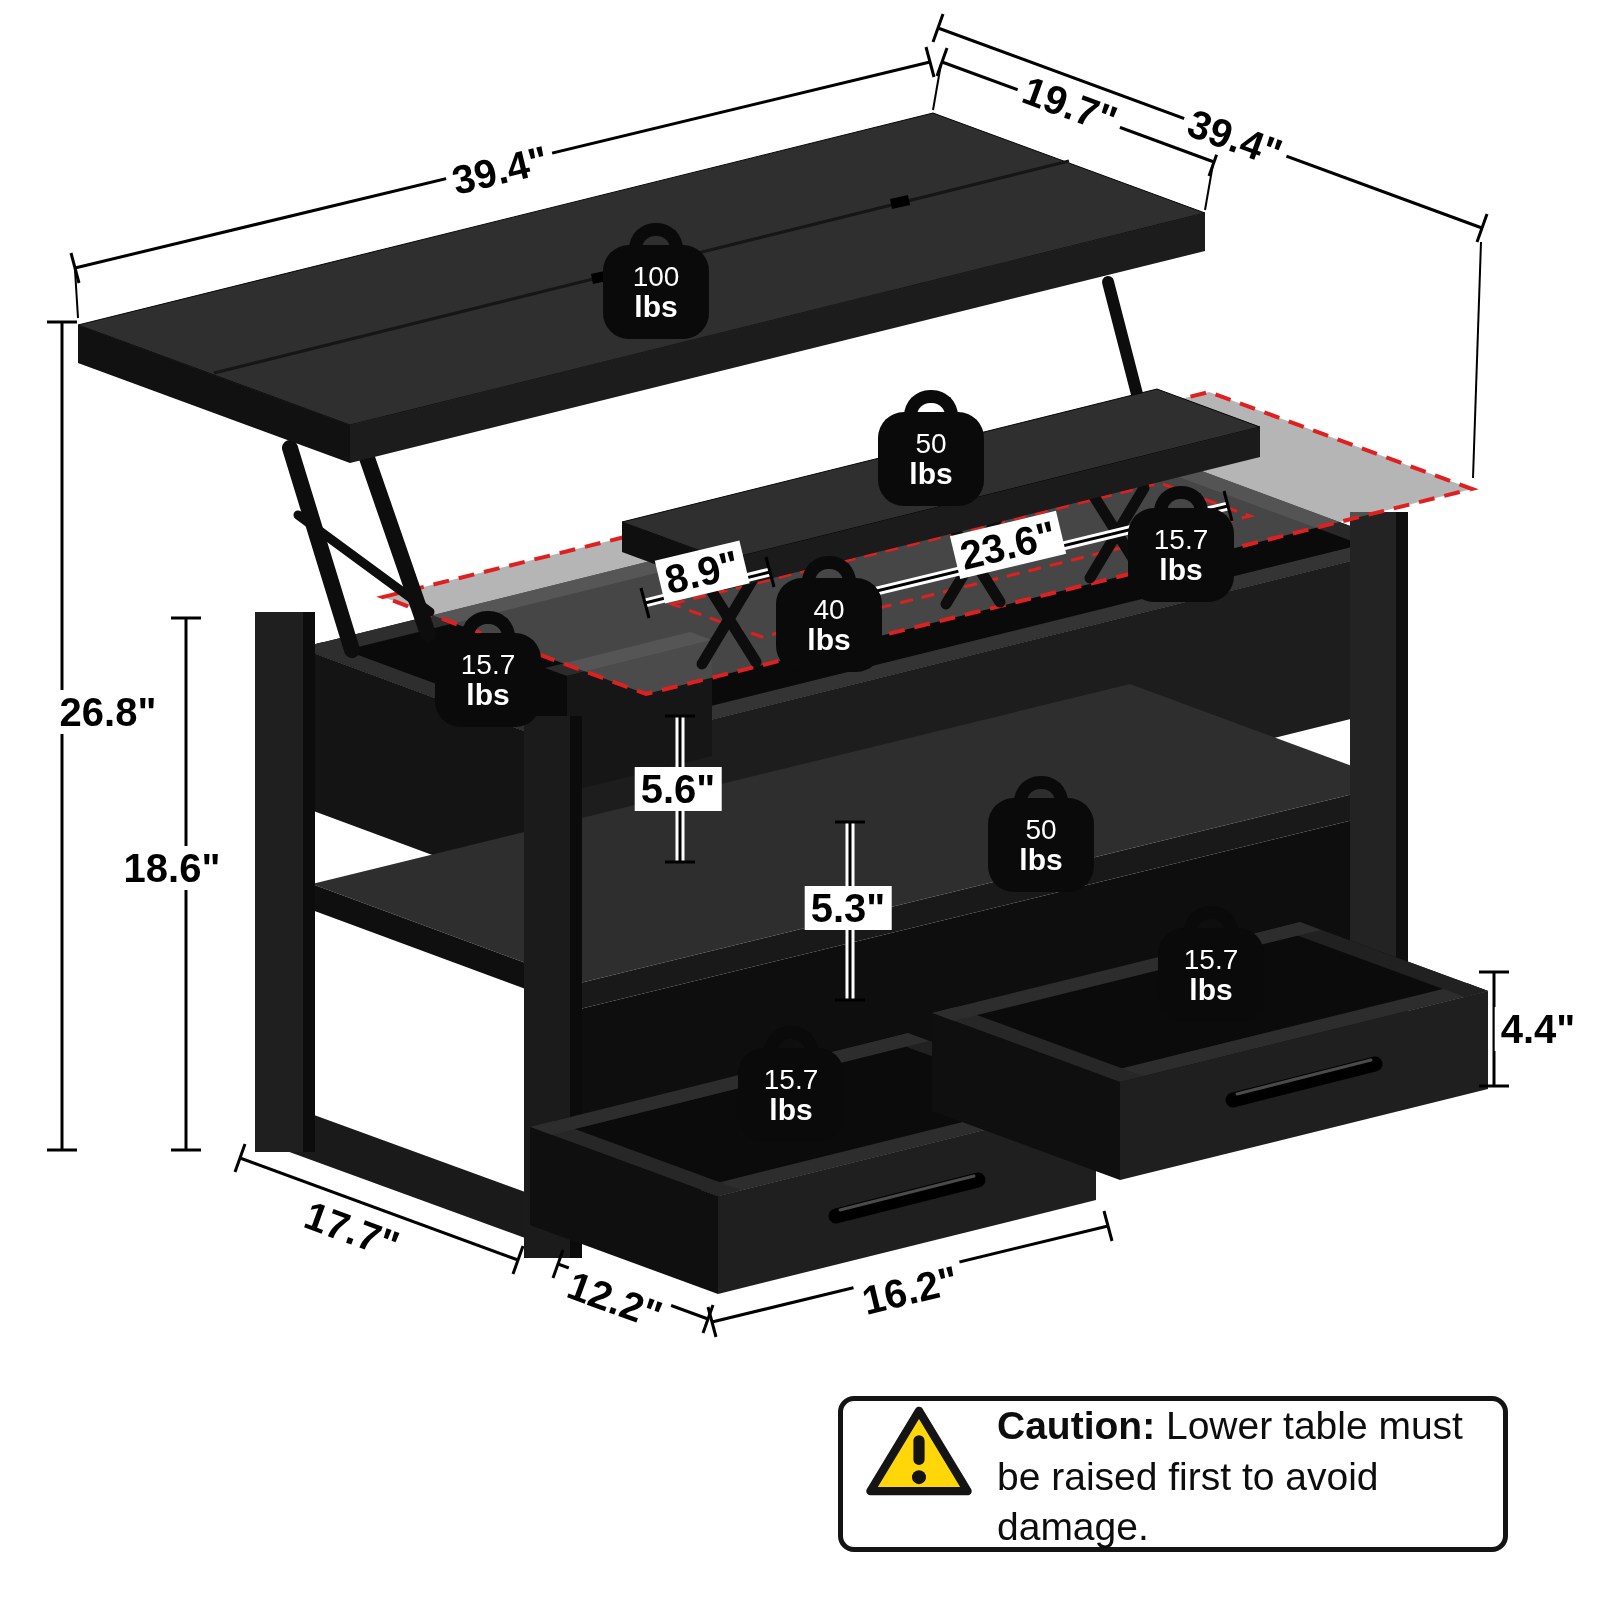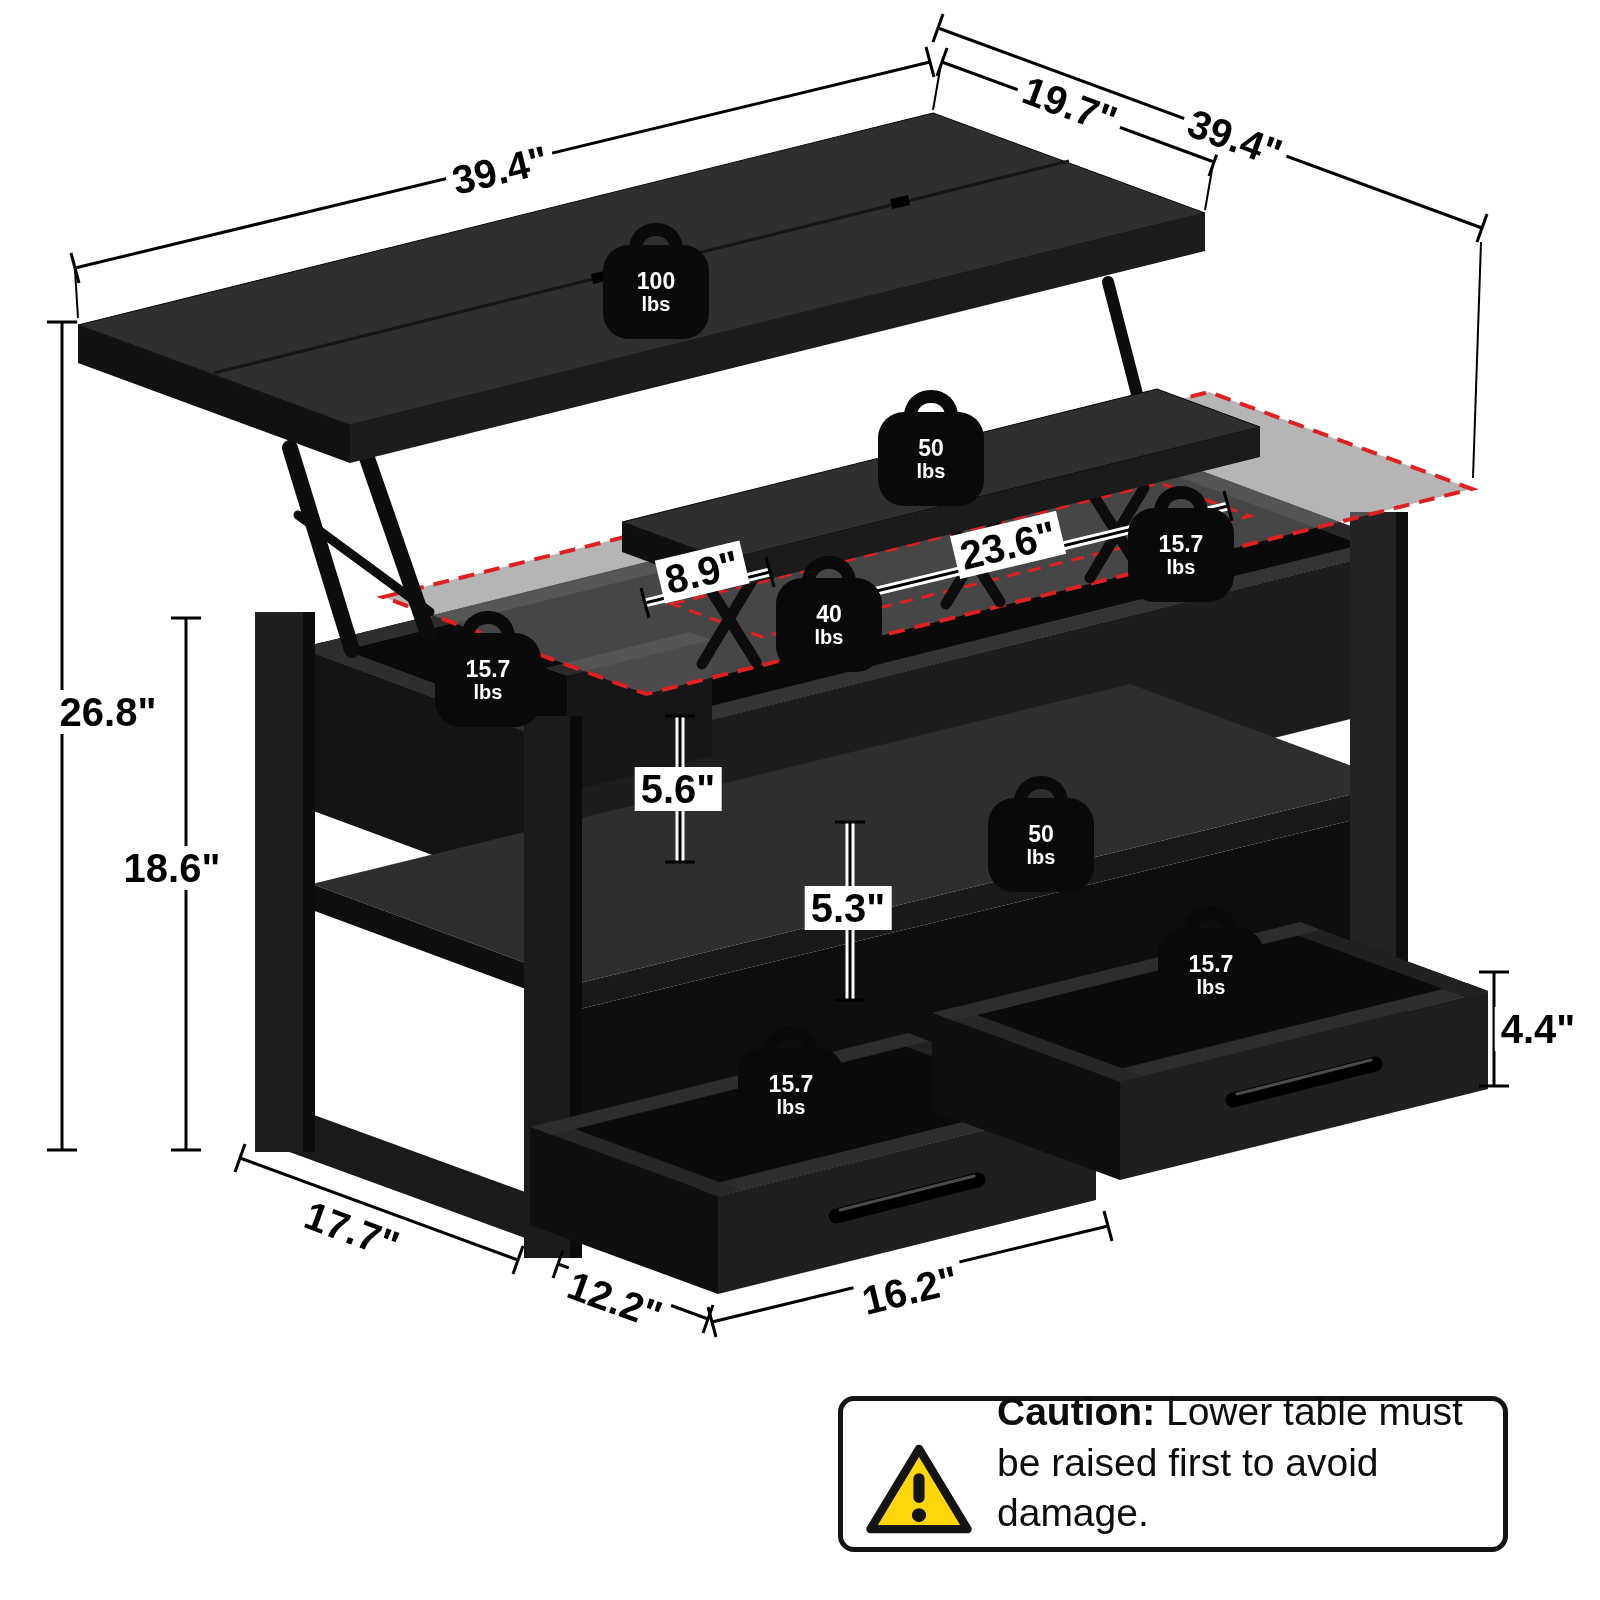--- a/index.html
+++ b/index.html
@@ -6,24 +6,24 @@
   .stage{position:relative;width:1600px;height:1600px;background:#fff;overflow:hidden;
          font-family:"Liberation Sans",sans-serif;}
   .stage svg.scene{position:absolute;left:0;top:0;}
   .dim{position:absolute;font-size:40px;font-weight:700;color:#000;background:#fff;
        padding:0 6px;white-space:nowrap;z-index:2;line-height:1.1;}
   .kb{position:absolute;display:flex;flex-direction:column;align-items:center;z-index:3;}
   .kb-handle{width:54px;height:34px;border:13px solid #0a0a0a;border-bottom:0;
              border-radius:26px 26px 4px 4px;box-sizing:border-box;}
   .kb-body{margin-top:-12px;width:106px;height:94px;background:#0a0a0a;border-radius:26px;
            display:flex;flex-direction:column;align-items:center;justify-content:center;color:#fff;}
-  .kb-val{font-size:23px;font-weight:bold;line-height:1.05;}
-  .kb-unit{font-size:20px;font-weight:bold;line-height:1.05;}
+  .kb-val{font-size:28px;font-weight:normal;line-height:1.05;}
+  .kb-unit{font-size:30px;font-weight:bold;line-height:1.05;}
   .caution{position:absolute;left:838px;top:1396px;width:670px;height:156px;border:5px solid #141414;
-           border-radius:16px;display:flex;align-items:flex-end;gap:22px;padding:8px 20px;
+           border-radius:16px;display:flex;align-items:flex-start;gap:22px;padding:0 20px;
            box-sizing:border-box;background:#fff;z-index:3;}
   .warn{width:112px;height:100px;flex:0 0 auto;}
   .caution-text{font-size:39px;line-height:1.3;color:#0d0d0d;margin:0;width:480px;}
   .caution-text b{font-weight:bold;}
 </style>
 </head>
 <body>
 
 <div class="stage">
 

